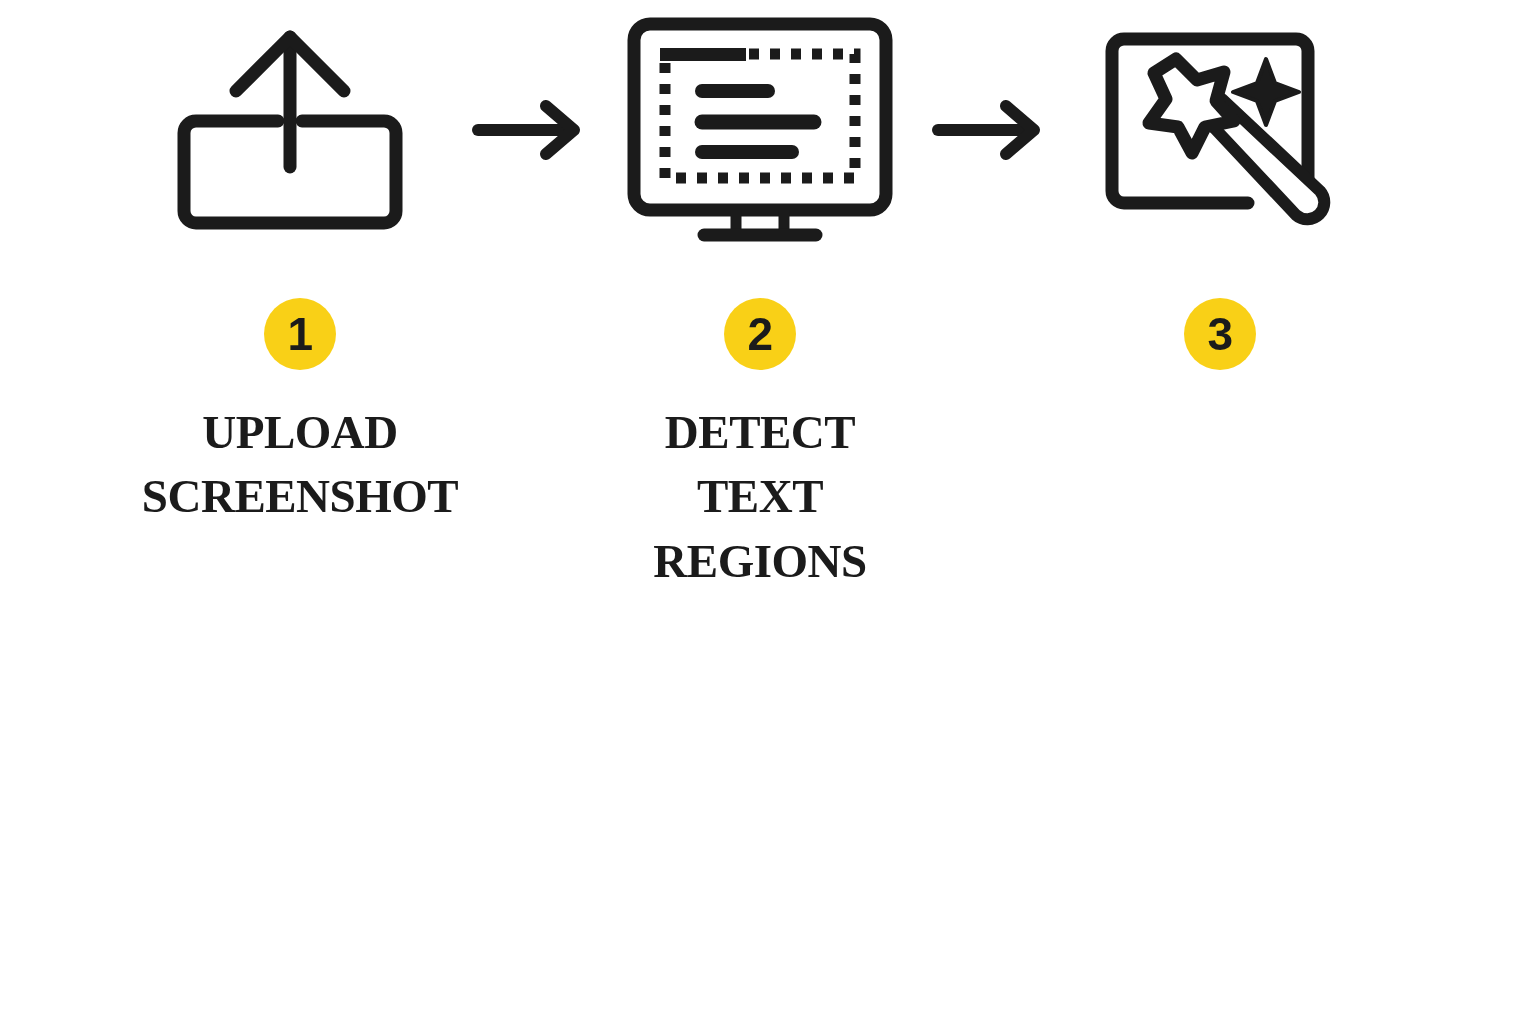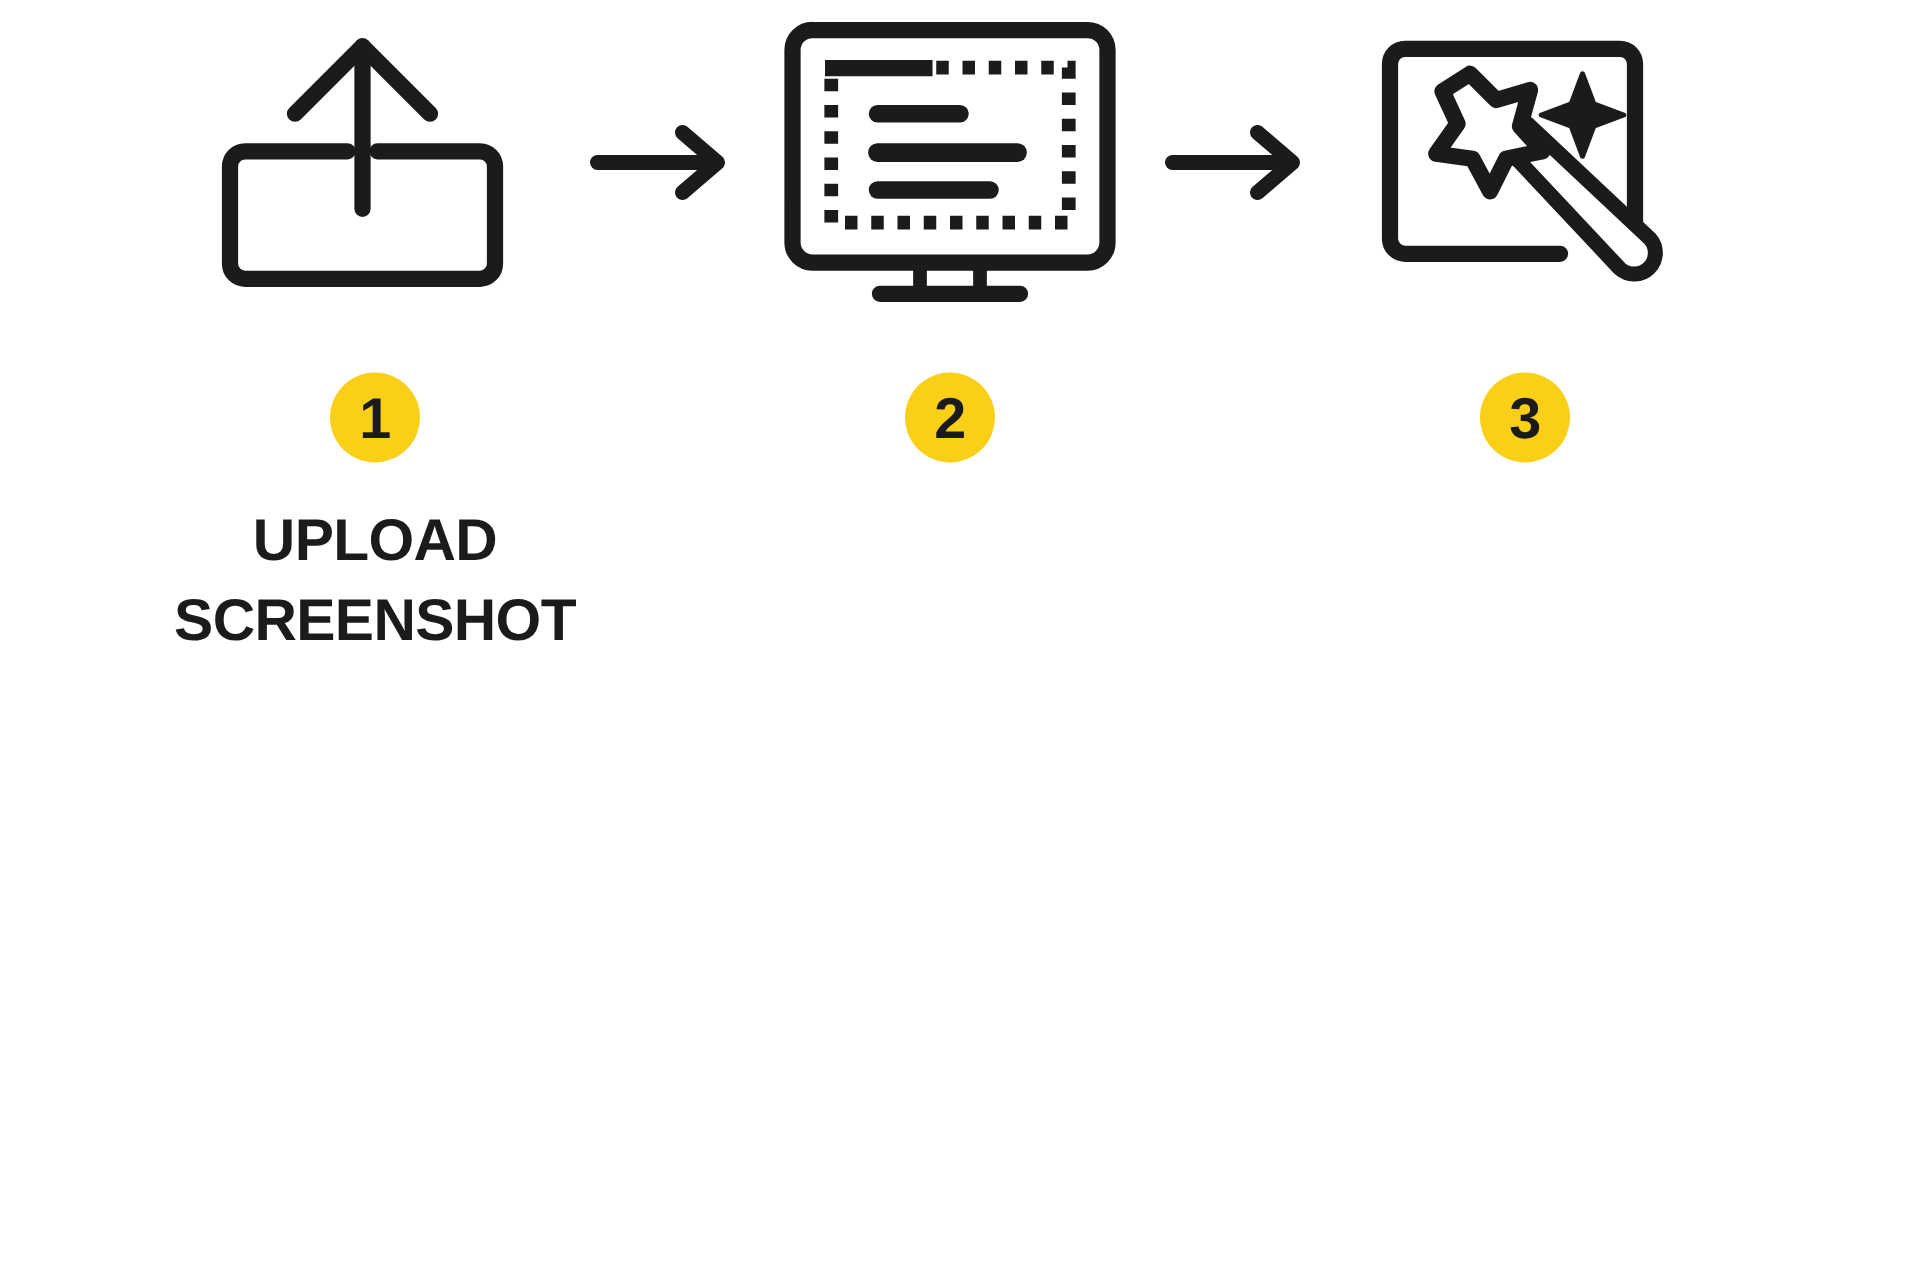--- a/index.html
+++ b/index.html
@@ -69,21 +69,21 @@
     font-weight: bold;
     font-size: 46px;
     line-height: 1;
     color: #1b1b1b;
     letter-spacing: -0.5px;
   }
 
   .step-label {
     margin-top: 30px;
     text-align: center;
-    font-family: Liberation Sans, sans-serif;
+    font-family: Liberation Serif, serif;
     font-weight: bold;
     font-size: 47px;
     line-height: 1.37;
     letter-spacing: -0.5px;
     color: #1b1b1b;
     text-transform: uppercase;
     white-space: pre-line;
   }
 
   .arrow-slot {
@@ -150,20 +150,23 @@
           <g stroke="#1B1B1B" stroke-linecap="round" fill="none">
             <line x1="82" y1="81" x2="148" y2="81" stroke-width="14"></line>
             <line x1="82" y1="112" x2="194" y2="112" stroke-width="15"></line>
             <line x1="82" y1="142" x2="172" y2="142" stroke-width="14"></line>
           </g>
         </svg>
       </div>
       <div class="badge">
         <span class="badge-num">2</span>
       </div>
+      <div class="step-label">DETECT
+TEXT
+REGIONS</div>
     </div>
 
     <div class="arrow-slot">
       <svg width="120" height="60" viewBox="0 0 120 60">
         <g fill="none" stroke="#1B1B1B" stroke-width="12" stroke-linecap="round" stroke-linejoin="round">
           <line x1="8" y1="30" x2="102" y2="30"></line>
           <path d="M76 6 L104 30 L76 54"></path>
         </g>
       </svg>
     </div>

